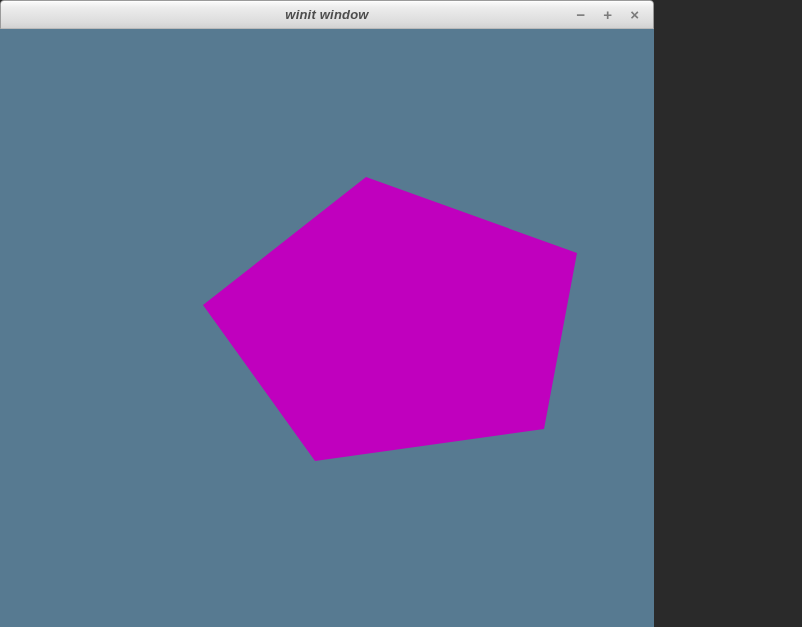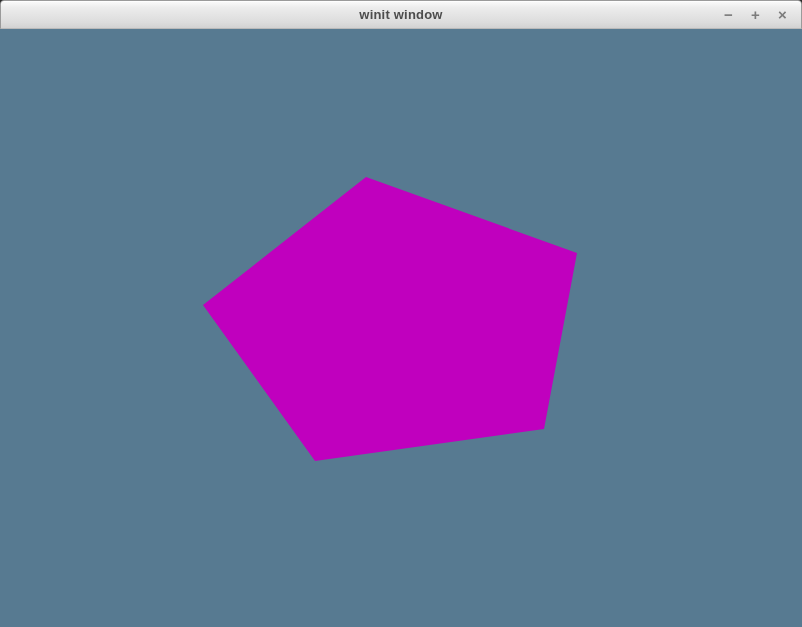--- a/index.html
+++ b/index.html
@@ -7,26 +7,27 @@
     padding: 0;
     background: #2a2a2a;
     width: 802px;
     height: 627px;
     overflow: hidden;
     font-family: "Liberation Sans", sans-serif;
   }
   * { box-sizing: border-box; }
 
   .window {
-    width: 802px;
+    width: 654px;
     height: 627px;
     border-radius: 4px 4px 0 0;
     overflow: hidden;
     display: flex;
     flex-direction: column;
+    font-style: italic;
   }
 
   .titlebar {
     height: 29px;
     flex: 0 0 29px;
     position: relative;
     display: flex;
     align-items: center;
     justify-content: center;
     background: linear-gradient(to bottom, #fbfbfb 0%, #ececec 25%, #dcdcdc 80%, #d2d2d2 100%);

